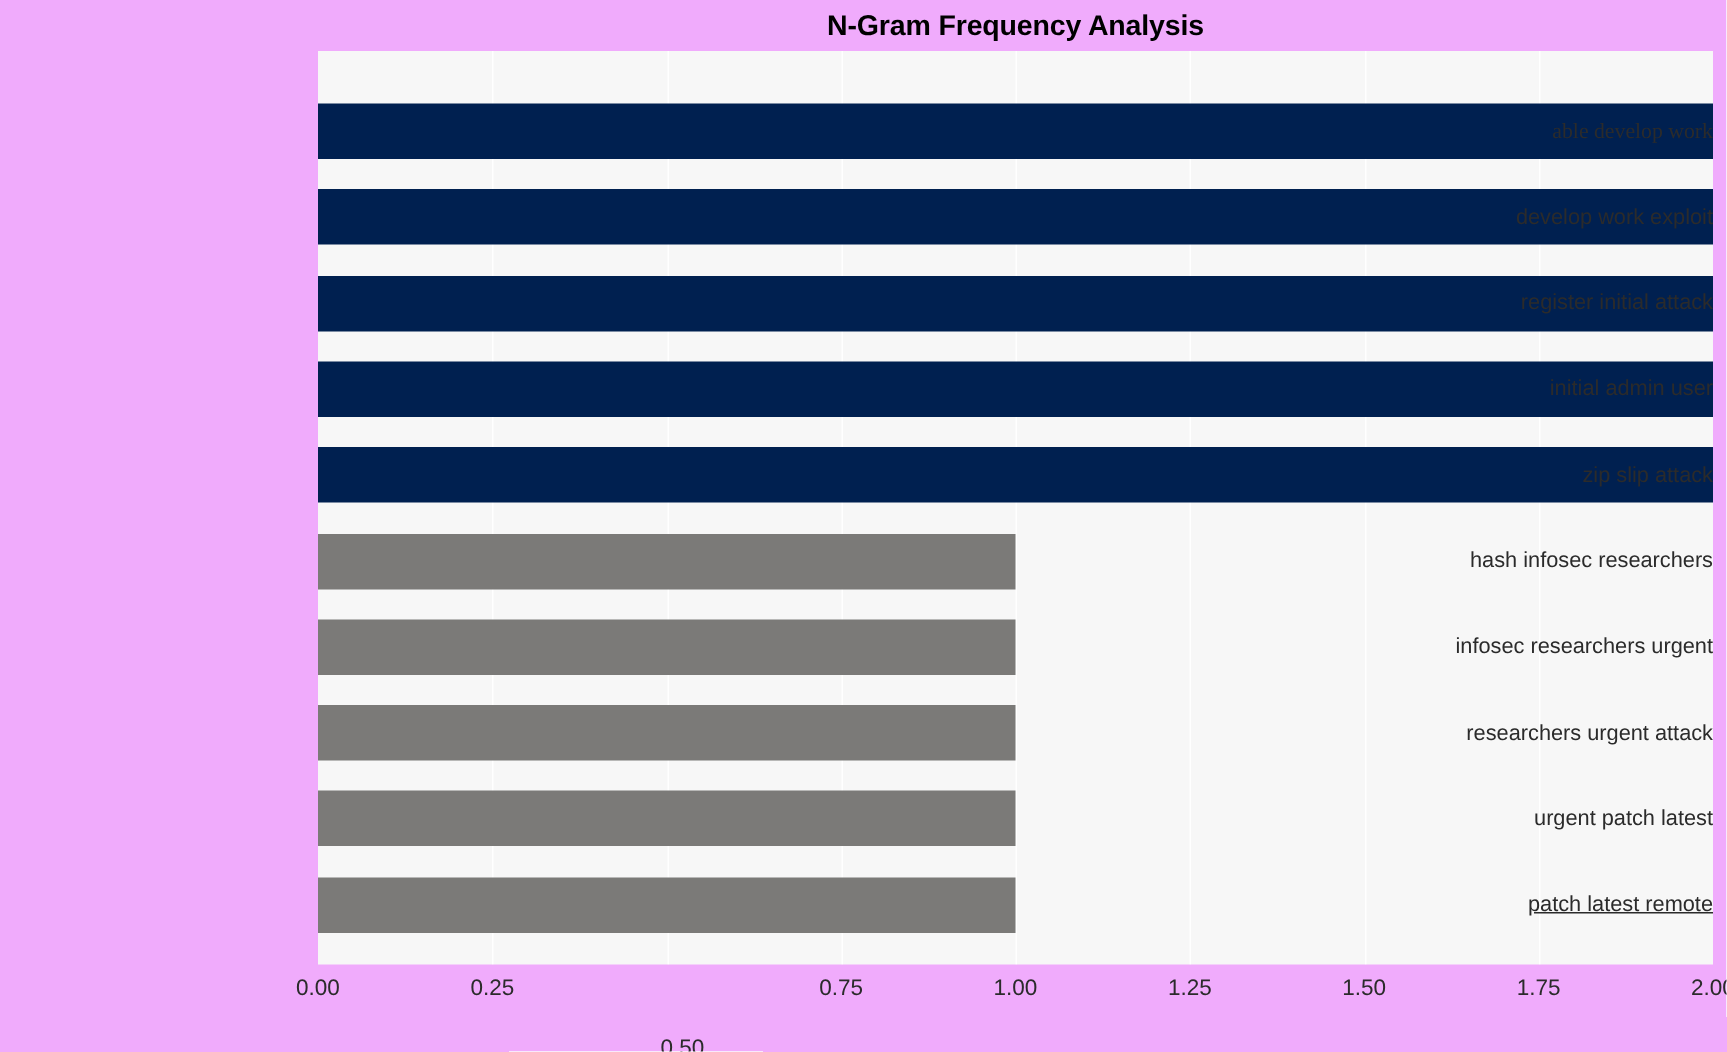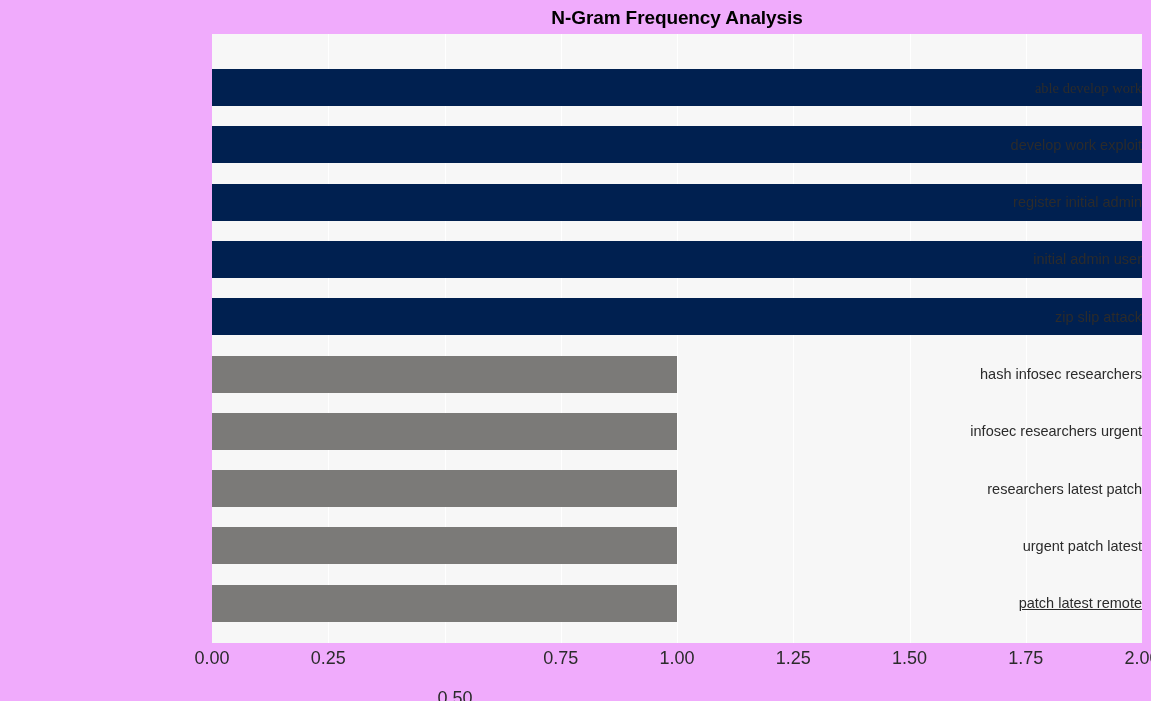--- a/index.html
+++ b/index.html
@@ -75,21 +75,21 @@
     white-space: nowrap;
   }
 
   
   .x-tick-label {
     position: absolute;
     top: 650px;
     width: 90px;
     margin-left: -45px;
     text-align: center;
-    font-size: 18px;
+    font-size: 15px;
     color: #2b2b2b;
     line-height: 17px;
     white-space: nowrap;
   }
 
   #x-axis-title {
     position: absolute;
     left: 212px;
     top: 674px;
     width: 930px;
@@ -127,26 +127,26 @@
         <div class="bar" title="infosec researchers urgent: 1" style="left: 0px; width: 465px; top: 378.8px; background: rgb(123, 122, 120);"></div>
         <div class="bar" title="researchers urgent patch: 1" style="left: 0px; width: 465px; top: 436.1px; background: rgb(123, 122, 120);"></div>
         <div class="bar" title="urgent patch latest: 1" style="left: 0px; width: 465px; top: 493.4px; background: rgb(123, 122, 120);"></div>
         <div class="bar" title="patch latest remote: 1" style="left: 0px; width: 465px; top: 550.7px; background: rgb(123, 122, 120);"></div>
       </div>
   </div>
 
   <div id="y-tick-labels">
       <div class="y-tick-label" style="top: 78.5px; font-family: Liberation Serif, serif;">able develop work</div>
       <div class="y-tick-label" style="top: 135.8px;">develop work exploit</div>
-      <div class="y-tick-label" style="top: 193.1px;">register initial admin</div>
+      <div class="y-tick-label" style="top: 193.1px;">register initial attack</div>
       <div class="y-tick-label" style="top: 250.4px;">initial admin user</div>
       <div class="y-tick-label" style="top: 307.7px;">zip slip attack</div>
       <div class="y-tick-label" style="top: 365px;">hash infosec researchers</div>
       <div class="y-tick-label" style="top: 422.3px;">infosec researchers urgent</div>
-      <div class="y-tick-label" style="top: 479.6px;">researchers latest patch</div>
+      <div class="y-tick-label" style="top: 479.6px;">researchers urgent attack</div>
       <div class="y-tick-label" style="top: 536.9px;">urgent patch latest</div>
       <div class="y-tick-label" style="top: 594.2px; text-decoration: underline;">patch latest remote</div>
     </div>
   <div id="x-tick-labels">
       <div class="x-tick-label" style="left: 212px;">0.00</div>
       <div class="x-tick-label" style="left: 328.25px;">0.25</div>
       <div class="x-tick-label" style="left: 455px; margin-top: 40px;">0.50</div>
       <div class="x-tick-label" style="left: 560.75px;">0.75</div>
       <div class="x-tick-label" style="left: 677px;">1.00</div>
       <div class="x-tick-label" style="left: 793.25px;">1.25</div>

